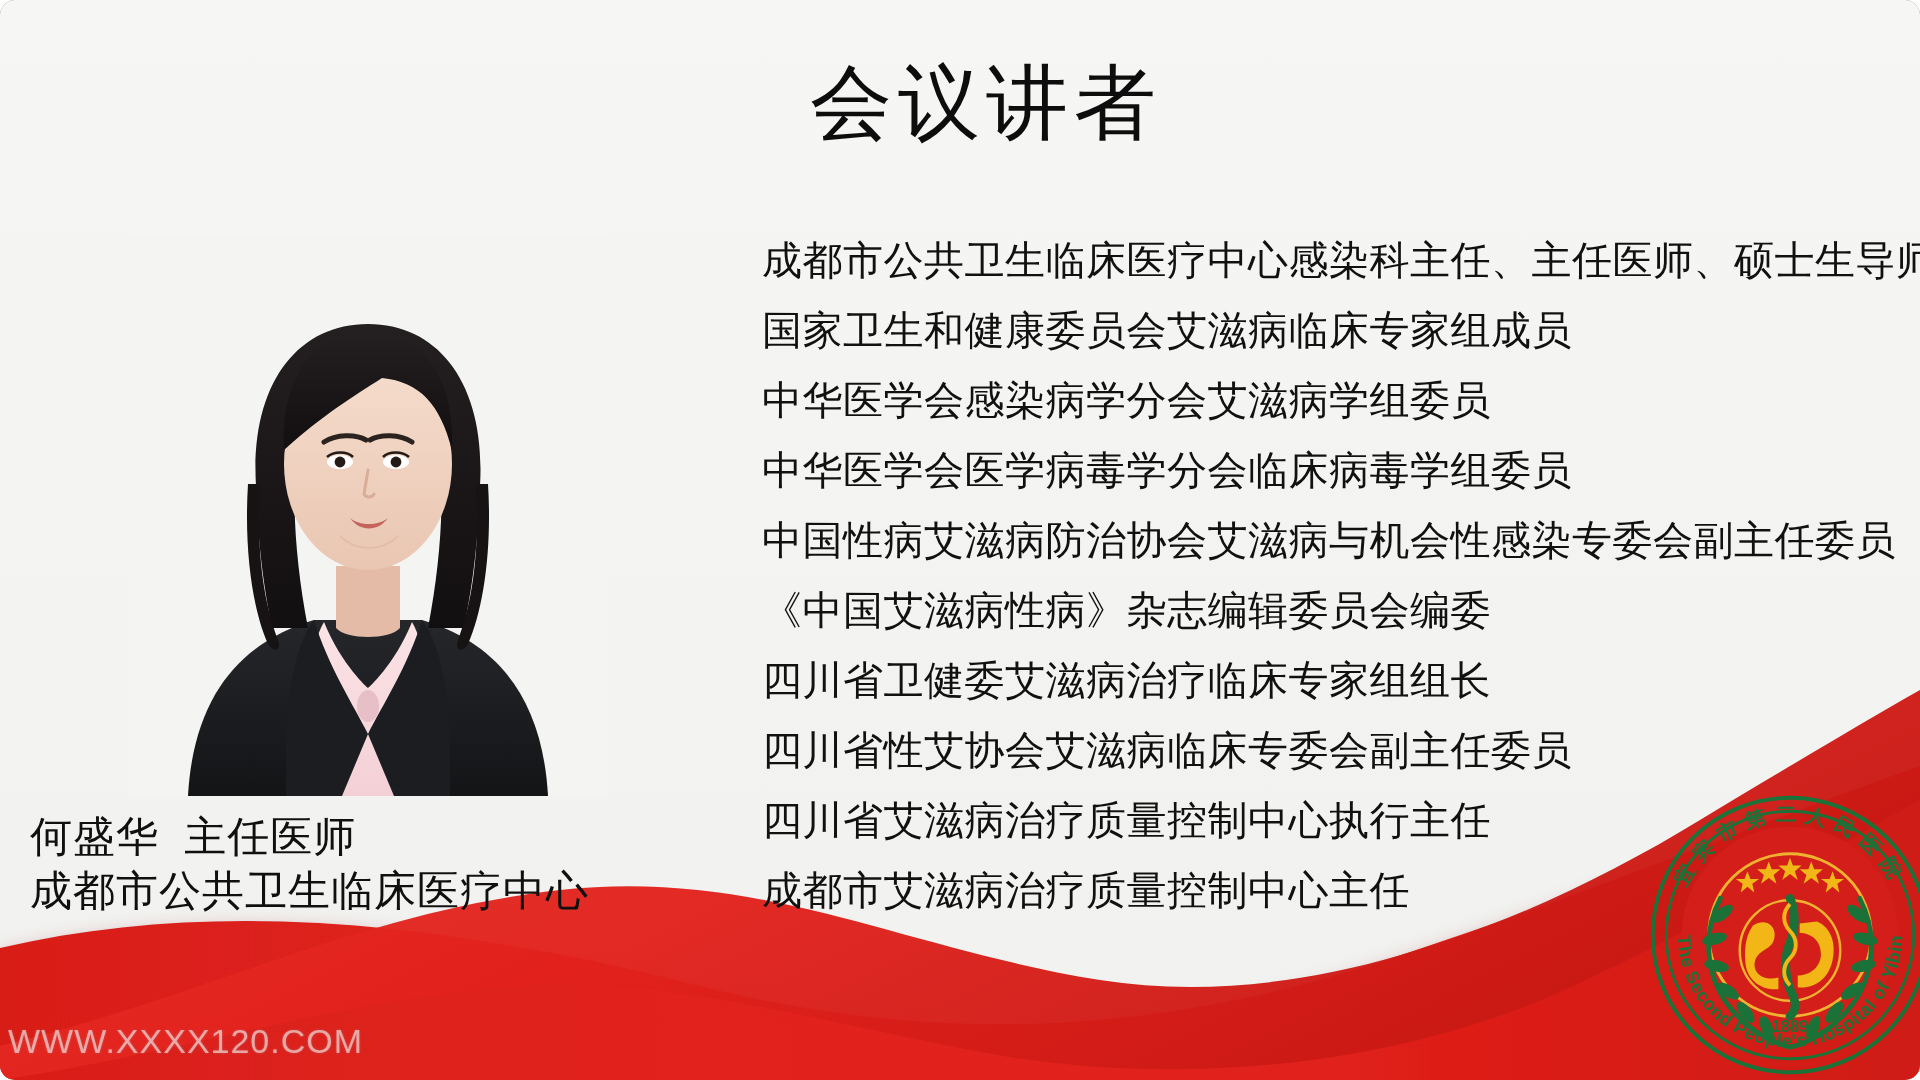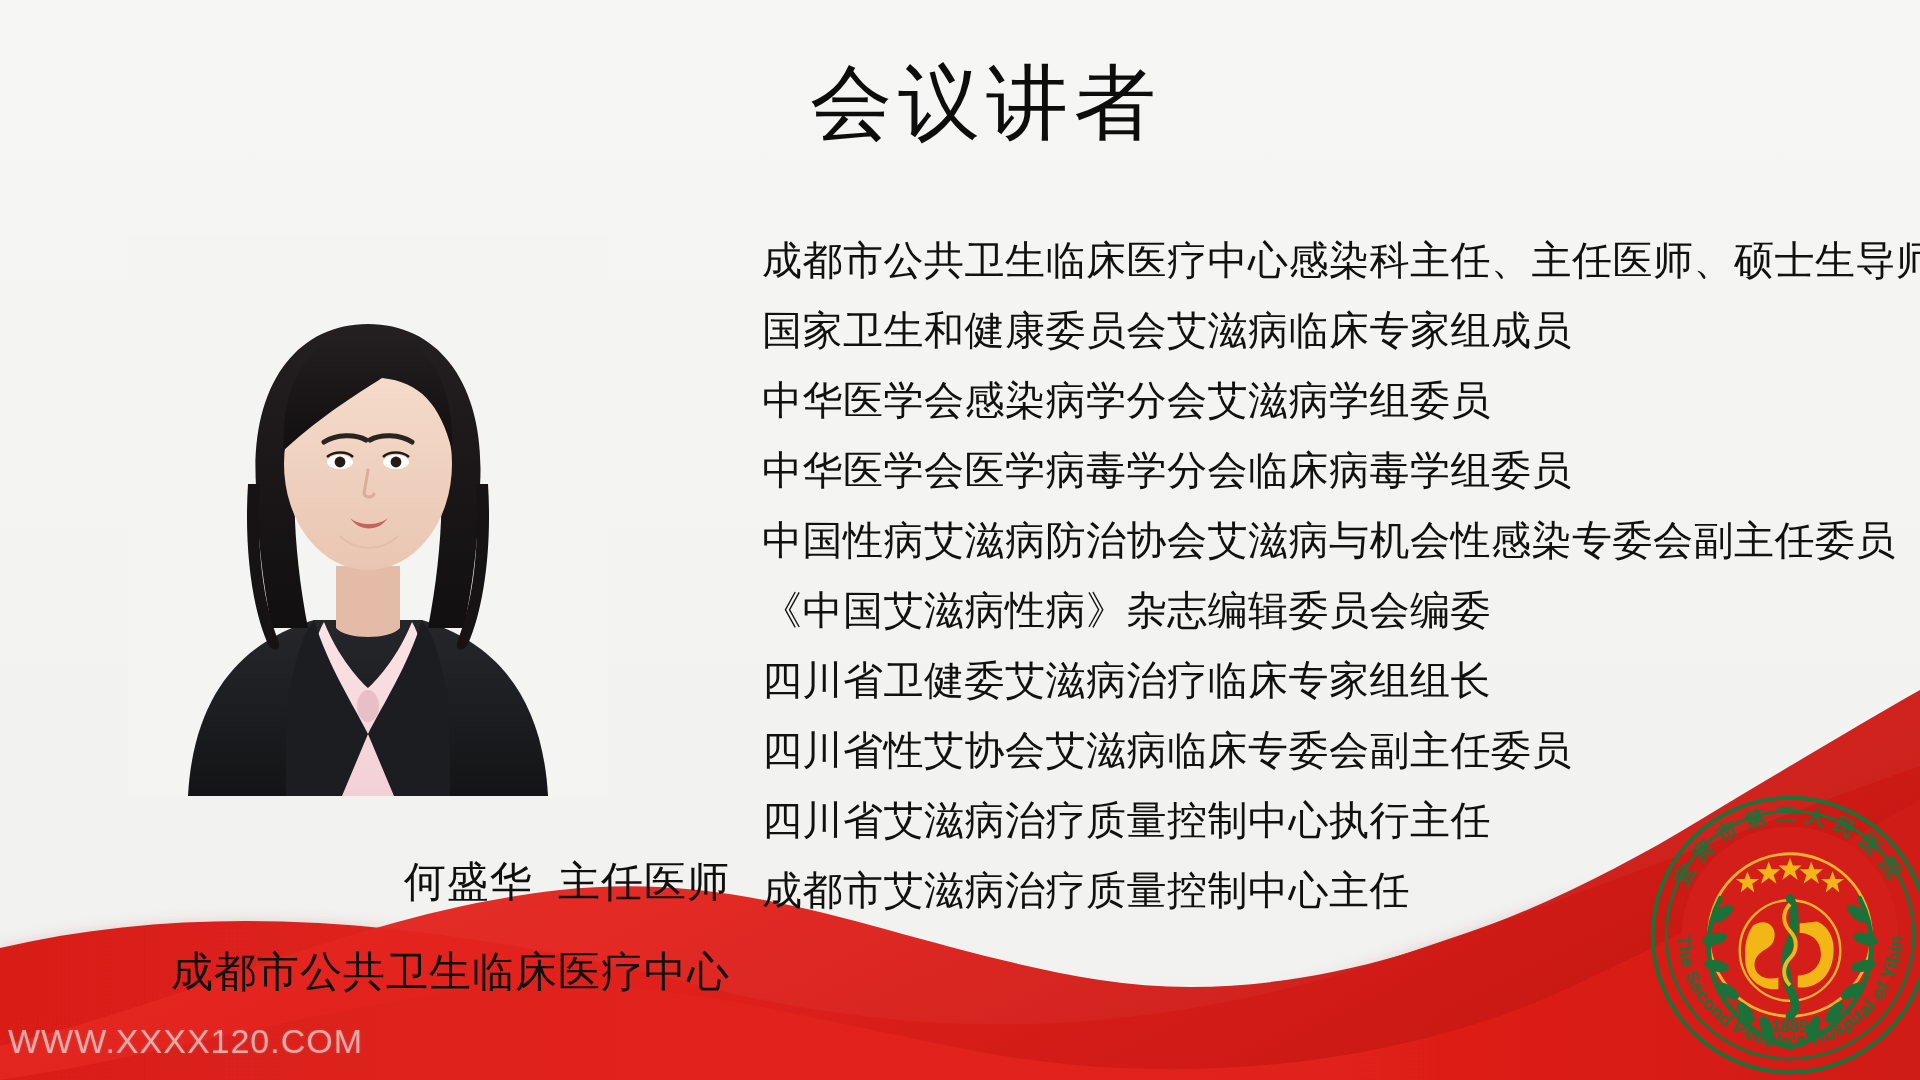--- a/index.html
+++ b/index.html
@@ -11,20 +11,21 @@
   body {
     font-family: "Liberation Sans", "DejaVu Sans", sans-serif;
   }
 
   #slide {
     position: relative;
     width: 1920px;
     height: 1080px;
     overflow: hidden;
     background: #737373;
+    border-radius: 15px;
   }
 
   
   .bg-base {
     position: absolute;
     inset: 0;
     background: linear-gradient(180deg, #f6f6f4 0%, #f3f3f1 55%, #f1f1ef 100%);
   }
 
   .bg-wave {
@@ -45,35 +46,34 @@
   }
   .portrait {
     position: absolute;
     inset: 0;
   }
 
   
   .caption {
     position: absolute;
     left: 30px;
-    top: 855px;
+    top: 810px;
     width: 700px;
-    text-align: right;
+    text-align: left;
     color: #101010;
     line-height: 1.28;
   }
   .caption-name {
     font-size: 42px;
     letter-spacing: 1px;
     white-space: pre;
   }
   .caption-org {
     font-size: 42px;
     letter-spacing: 1px;
-    margin-top: 36px;
   }
 
   
   .slide-title {
     position: absolute;
     left: 810px;
     top: 62px;
     font-size: 82px;
     font-weight: 400;
     color: #0d0d0d;

